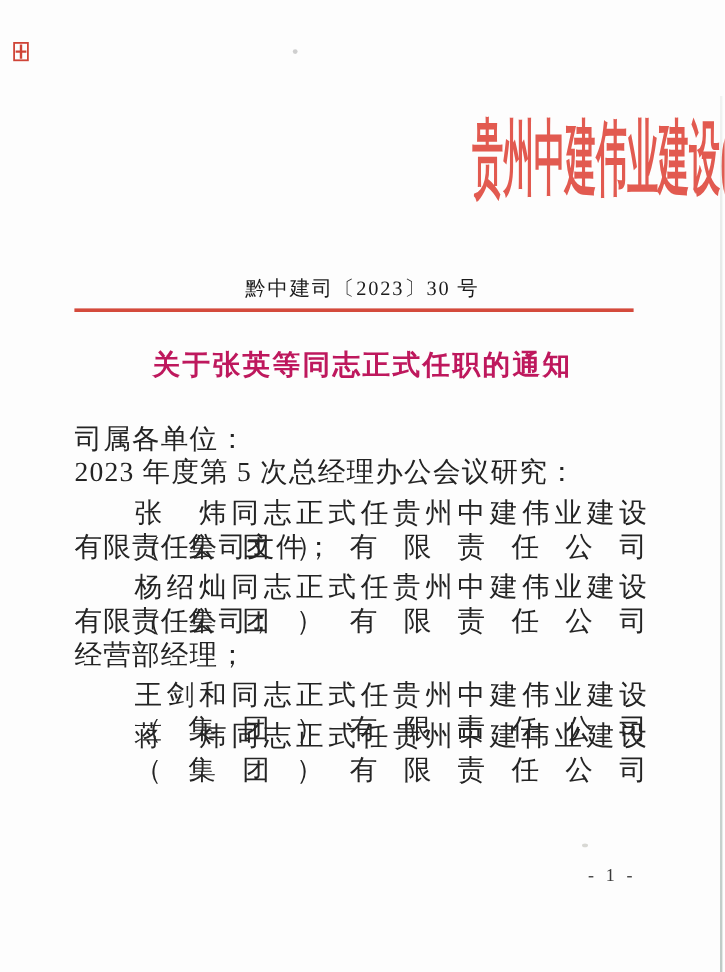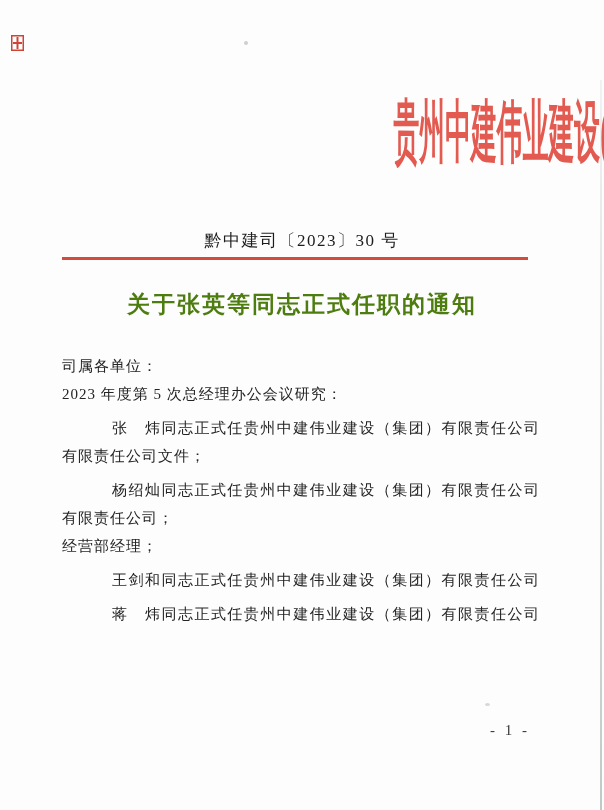--- a/index.html
+++ b/index.html
@@ -68,29 +68,29 @@
   
   .doc-title {
     position: absolute;
     left: 0;
     right: 0;
     top: 289px;
     text-align: center;
     font-size: 23px;
     font-weight: bold;
     letter-spacing: 2px;
-    color: #4d7c0f;
+    color: #be185d;
   }
   
   .body-block {
     position: absolute;
     left: 62px;
     top: 352px;
     width: 478px;
-    font-size: 15px;
+    font-size: 23px;
     letter-spacing: 1px;
     color: #242424;
   }
   .ln {
     height: 28px;
     line-height: 28px;
     white-space: nowrap;
   }
   .ln.indent {
     padding-left: 50px;

